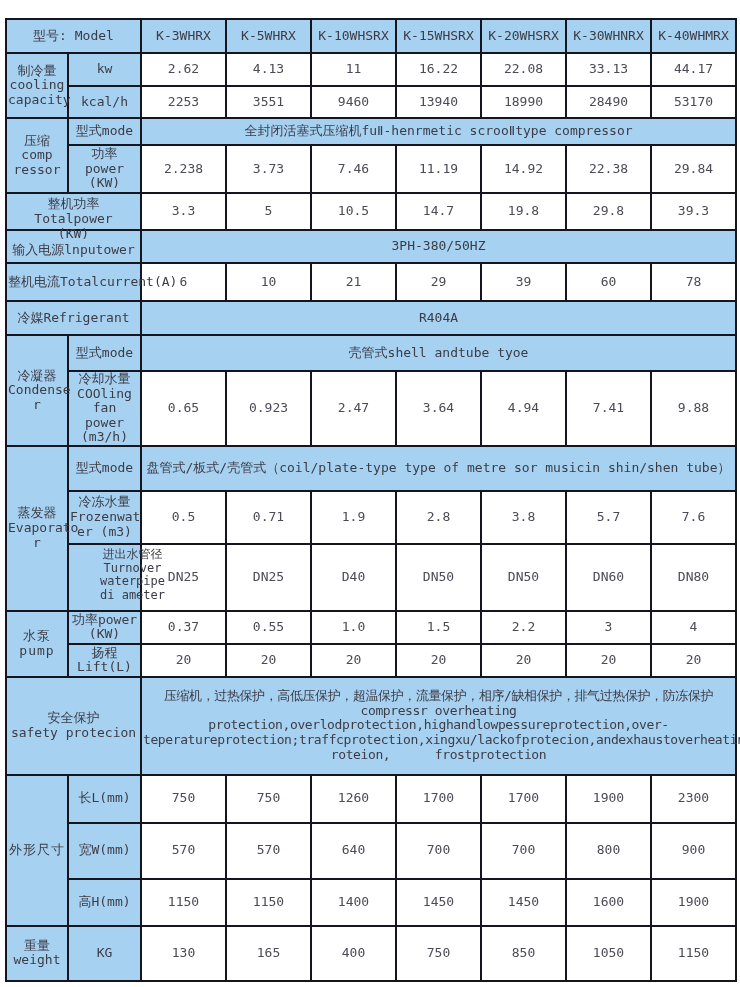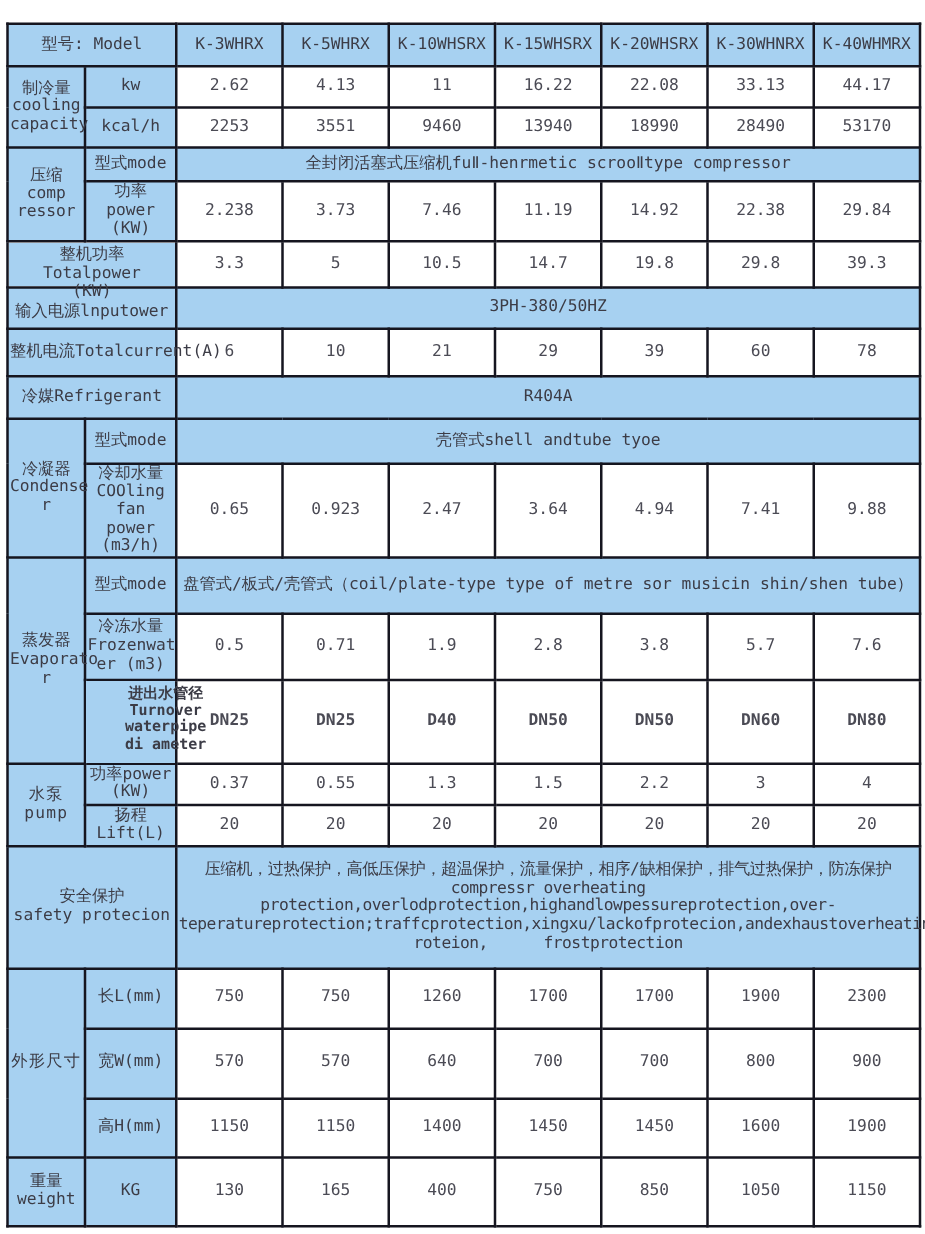--- a/index.html
+++ b/index.html
@@ -39,21 +39,21 @@
   .safety {
     white-space: pre-wrap;
     font-size: 12px;
     letter-spacing: -0.4px;
     line-height: 1.45;
   }
   tr.r0 { height: 34px; } tr.r1 { height: 33px; } tr.r2 { height: 32px; }
   tr.r3 { height: 27px; } tr.r4 { height: 48px; } tr.r5 { height: 37px; }
   tr.r6 { height: 33px; } tr.r7 { height: 38px; } tr.r8 { height: 34px; }
   tr.r9 { height: 36px; } tr.r10 { height: 66px; } tr.r11 { height: 45px; }
-  tr.r12 { height: 53px; } tr.r13 { height: 67px; font-weight: bold; } tr.r14 { height: 33px; }
+  tr.r12 { height: 53px; } tr.r13 { height: 67px; } tr.r14 { height: 33px; }
   tr.r15 { height: 33px; } tr.r16 { height: 98px; } tr.r17 { height: 48px; }
   tr.r18 { height: 56px; } tr.r19 { height: 47px; padding-left: 44px; } tr.r20 { height: 55px; }
   .notes { margin: 8px 0 0 6px; }
   .note { font-size: 19px; line-height: 1.18; color: #dd2222; white-space: nowrap; }
   .note .arrow { color: #2b3a9e; font-weight: bold; margin-right: 2px; font-size: 21px; }
 </style>
 </head>
 <body>
 
 <table class="spec">
@@ -222,21 +222,21 @@
     <td class="val">DN80</td>
   </tr>
 
   <tr class="r14">
     <td rowspan="2" class="blue pre big">水泵
 pump</td>
     <td class="blue pre sm">功率power
 (KW)</td>
     <td class="val">0.37</td>
     <td class="val">0.55</td>
-    <td class="val">1.3</td>
+    <td class="val">1.0</td>
     <td class="val">1.5</td>
     <td class="val">2.2</td>
     <td class="val">3</td>
     <td class="val">4</td>
   </tr>
 
   <tr class="r15">
     <td class="blue pre">扬程
 Lift(L)</td>
     <td class="val">20</td>

